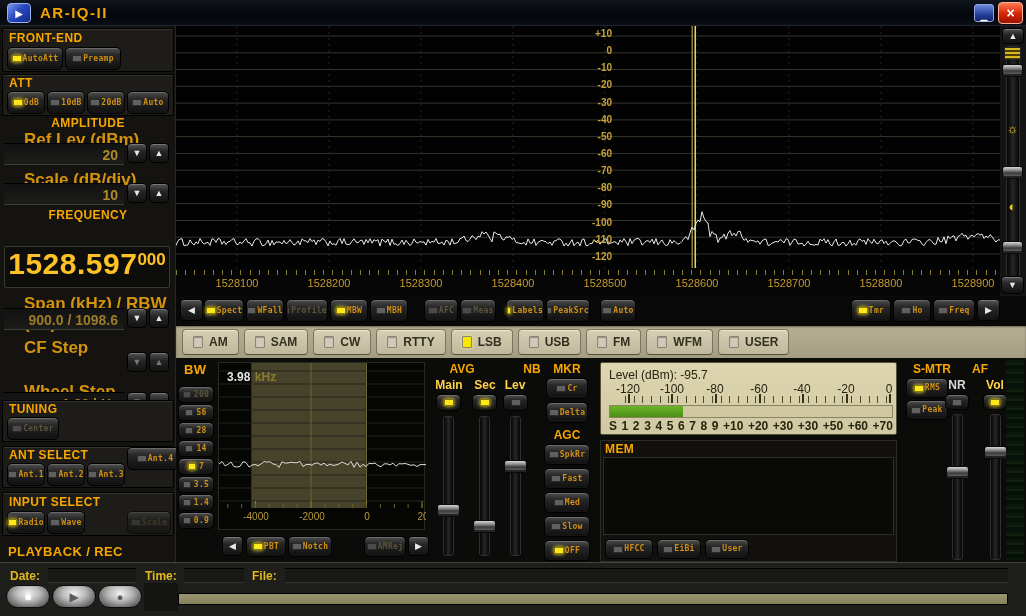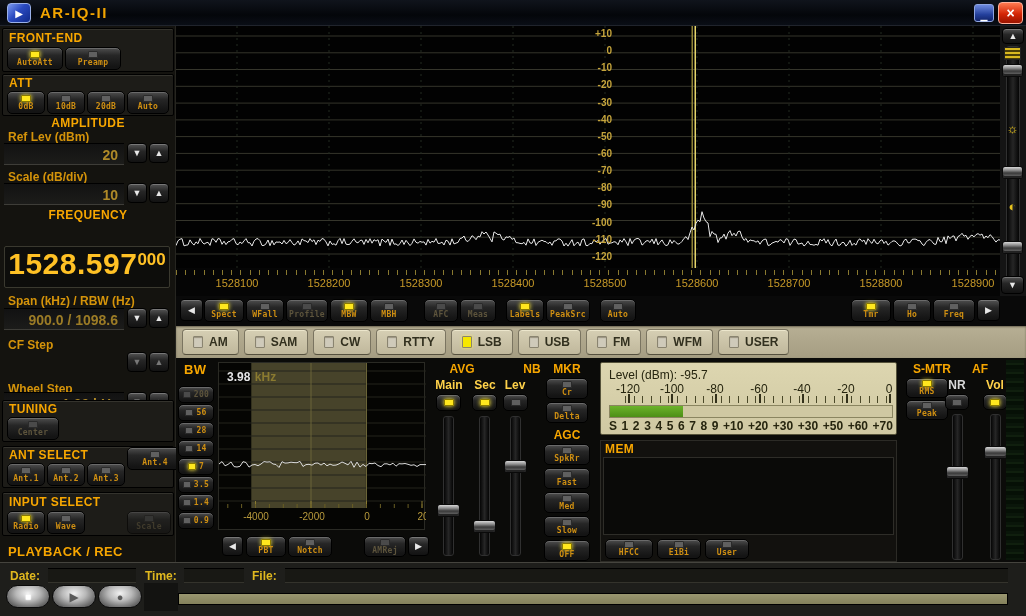--- a/index.html
+++ b/index.html
@@ -16,33 +16,33 @@
   .minbtn{left:974px;top:4px;width:20px;height:18px;border-radius:3px;border:1px solid #8ea4e0;
     background:linear-gradient(#6e8ade,#24409c 60%,#12246a);color:#fff;font-size:9px;
     display:flex;align-items:flex-end;justify-content:center;}
   .closebtn{left:998px;top:2px;width:25px;height:22px;border-radius:4px;border:1px solid #ffb09a;
     background:linear-gradient(#ff7a50,#d42606 55%,#9a1400);color:#fff;font-weight:bold;font-size:14px;
     display:flex;align-items:center;justify-content:center;}
   
   .hdr{color:#f7a600;font-weight:bold;font-size:12px;letter-spacing:.4px;}
   .panel{background:#1d1c18;border:1px solid #000;box-shadow:inset 0 1px 0 #34332d;border-radius:2px;}
   .btn{background:linear-gradient(#4e4e4e,#262626 35%,#141414 90%);border:1px solid #000;
-    box-shadow:inset 0 1px 0 #6a6a6a;border-radius:5px;display:flex;flex-direction:column;
+    box-shadow:inset 0 1px 0 #6a6a6a;border-radius:5px;display:flex;
     align-items:center;justify-content:center;gap:1px;cursor:pointer;}
   .btn .led{width:8px;height:5px;background:#606060;border:1px solid #2a2a2a;border-radius:1px;display:block;}
   .btn.lit .led{background:#ffe71e;box-shadow:0 0 4px #ffec40;border-color:#8a7a00;}
   .btn .lbl{font-family:"DejaVu Sans Mono",monospace;font-weight:bold;font-size:8px;
     letter-spacing:.3px;color:#cf8f12;line-height:8px;}
   .btn.dis .lbl{color:#5d543c;}
   .btn.dis .led{background:#4a4a4a;}
   .arrowbtn{background:linear-gradient(#545454,#262626 40%,#121212);border:1px solid #000;
     box-shadow:inset 0 1px 0 #777;border-radius:4px;color:#e8e8e8;font-size:9px;
     display:flex;align-items:center;justify-content:center;}
   .arrowbtn.dim{color:#787878;}
-  .fieldlbl{color:#d4930a;font-weight:bold;font-size:12px;}
+  .fieldlbl{color:#d4930a;font-weight:bold;font-size:17px;margin-left:16px;}
   .field{background:linear-gradient(#121212,#1c1c1a);border-top:1px solid #000;border-bottom:1px solid #3e3d38;
     color:#b08a28;font-weight:bold;font-size:14px;text-align:right;padding:3px 6px 0 0;}
   .vtrack{background:linear-gradient(to right,#050505,#262626 50%,#050505);
     border:1px solid #303030;border-radius:3px;}
   .vthumb{background:linear-gradient(#d8d8d8,#8a8a8a 30%,#3a3a3a 55%,#777);
     border:1px solid #0a0a0a;border-radius:3px;box-shadow:inset 0 -2px 0 #222;}
   
   .sidebar{left:0;top:26px;width:176px;height:536px;background:#14130f;border-right:1px solid #262520;}
   .freqdisp{left:4px;top:220px;width:166px;height:42px;background:#0d0d0b;border:1px solid #3a392f;
     border-radius:2px;color:#ffc125;text-align:center;}

